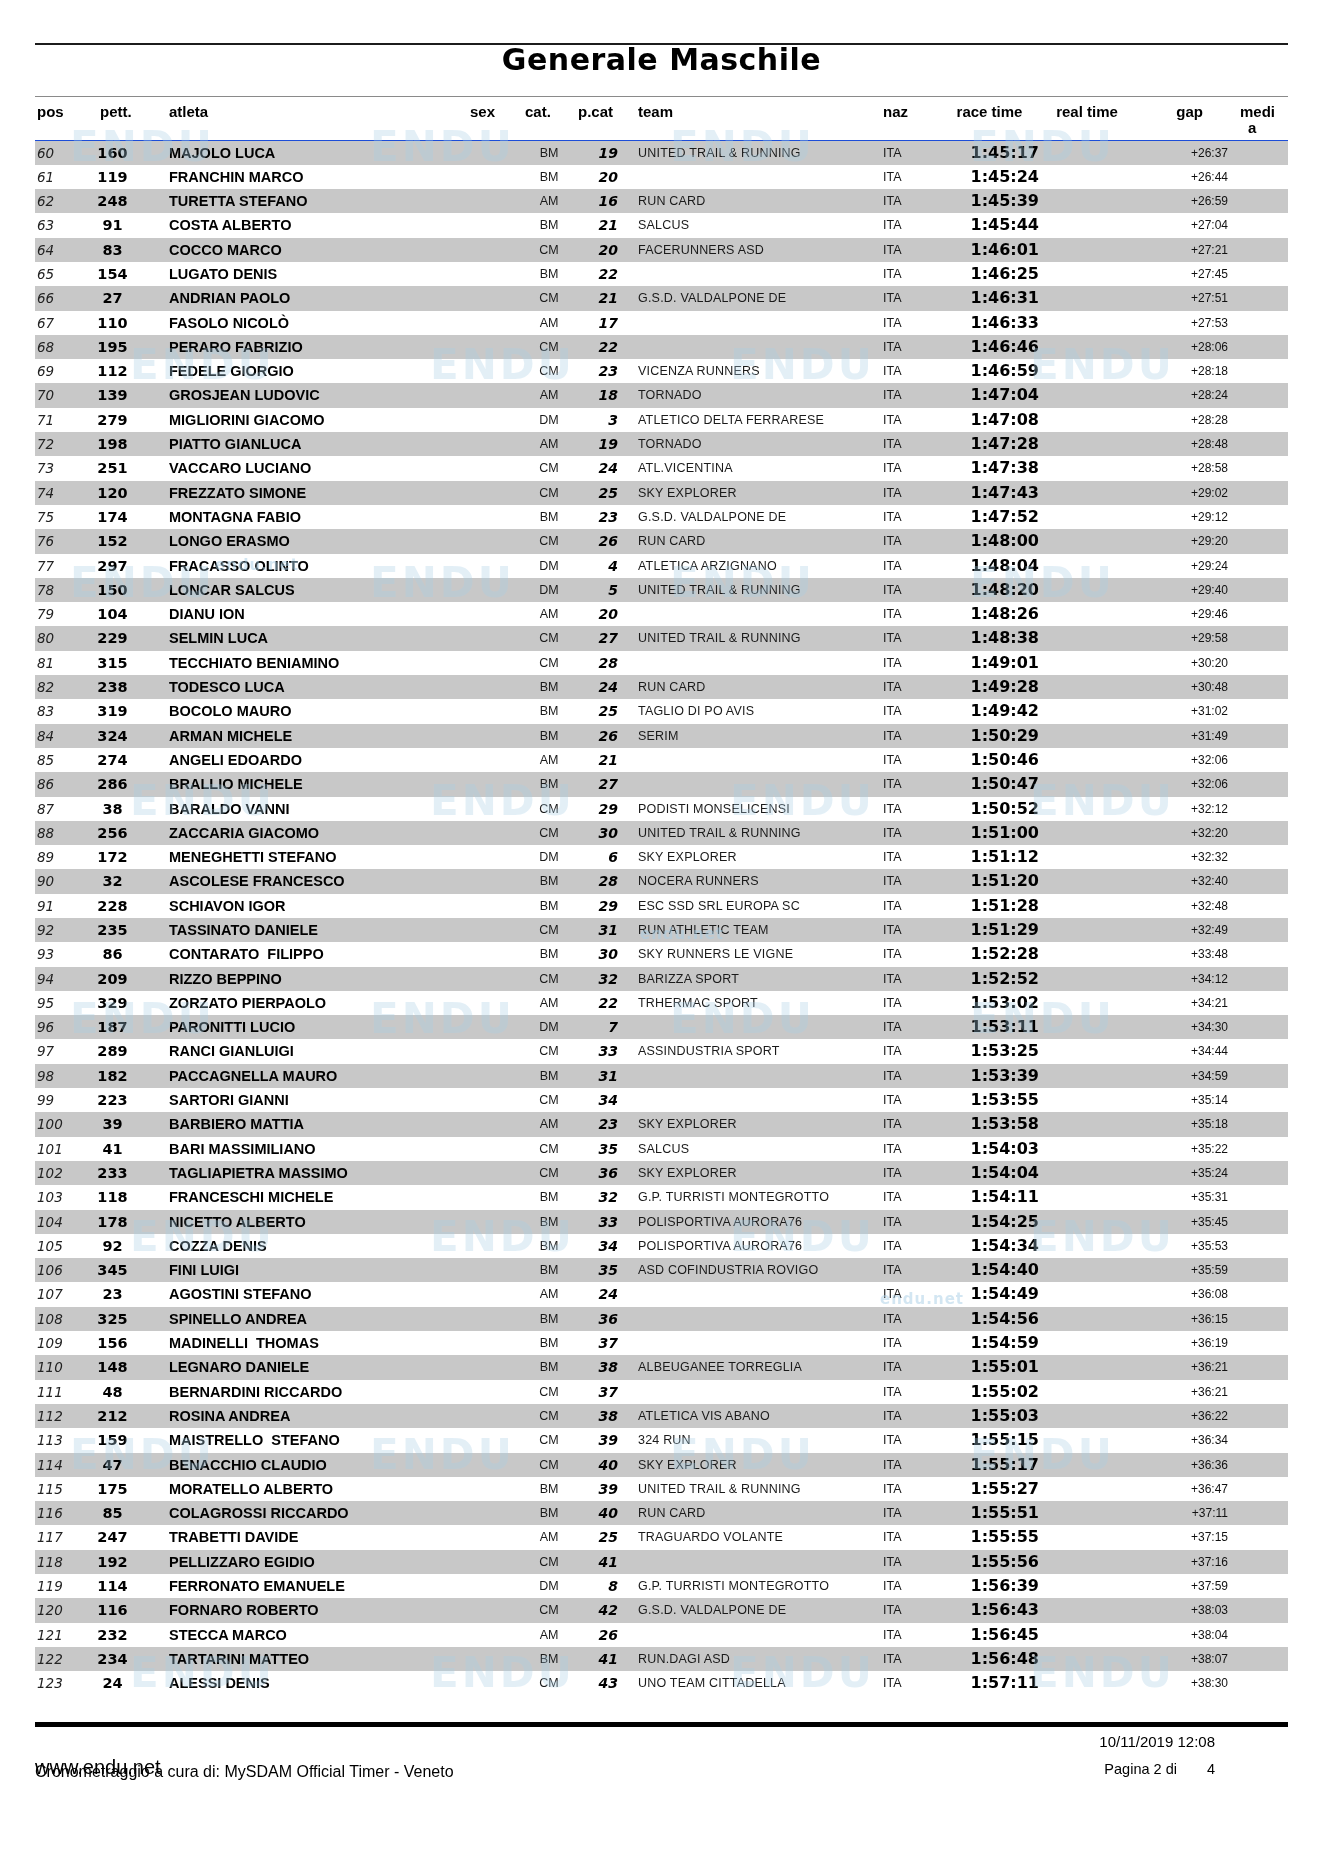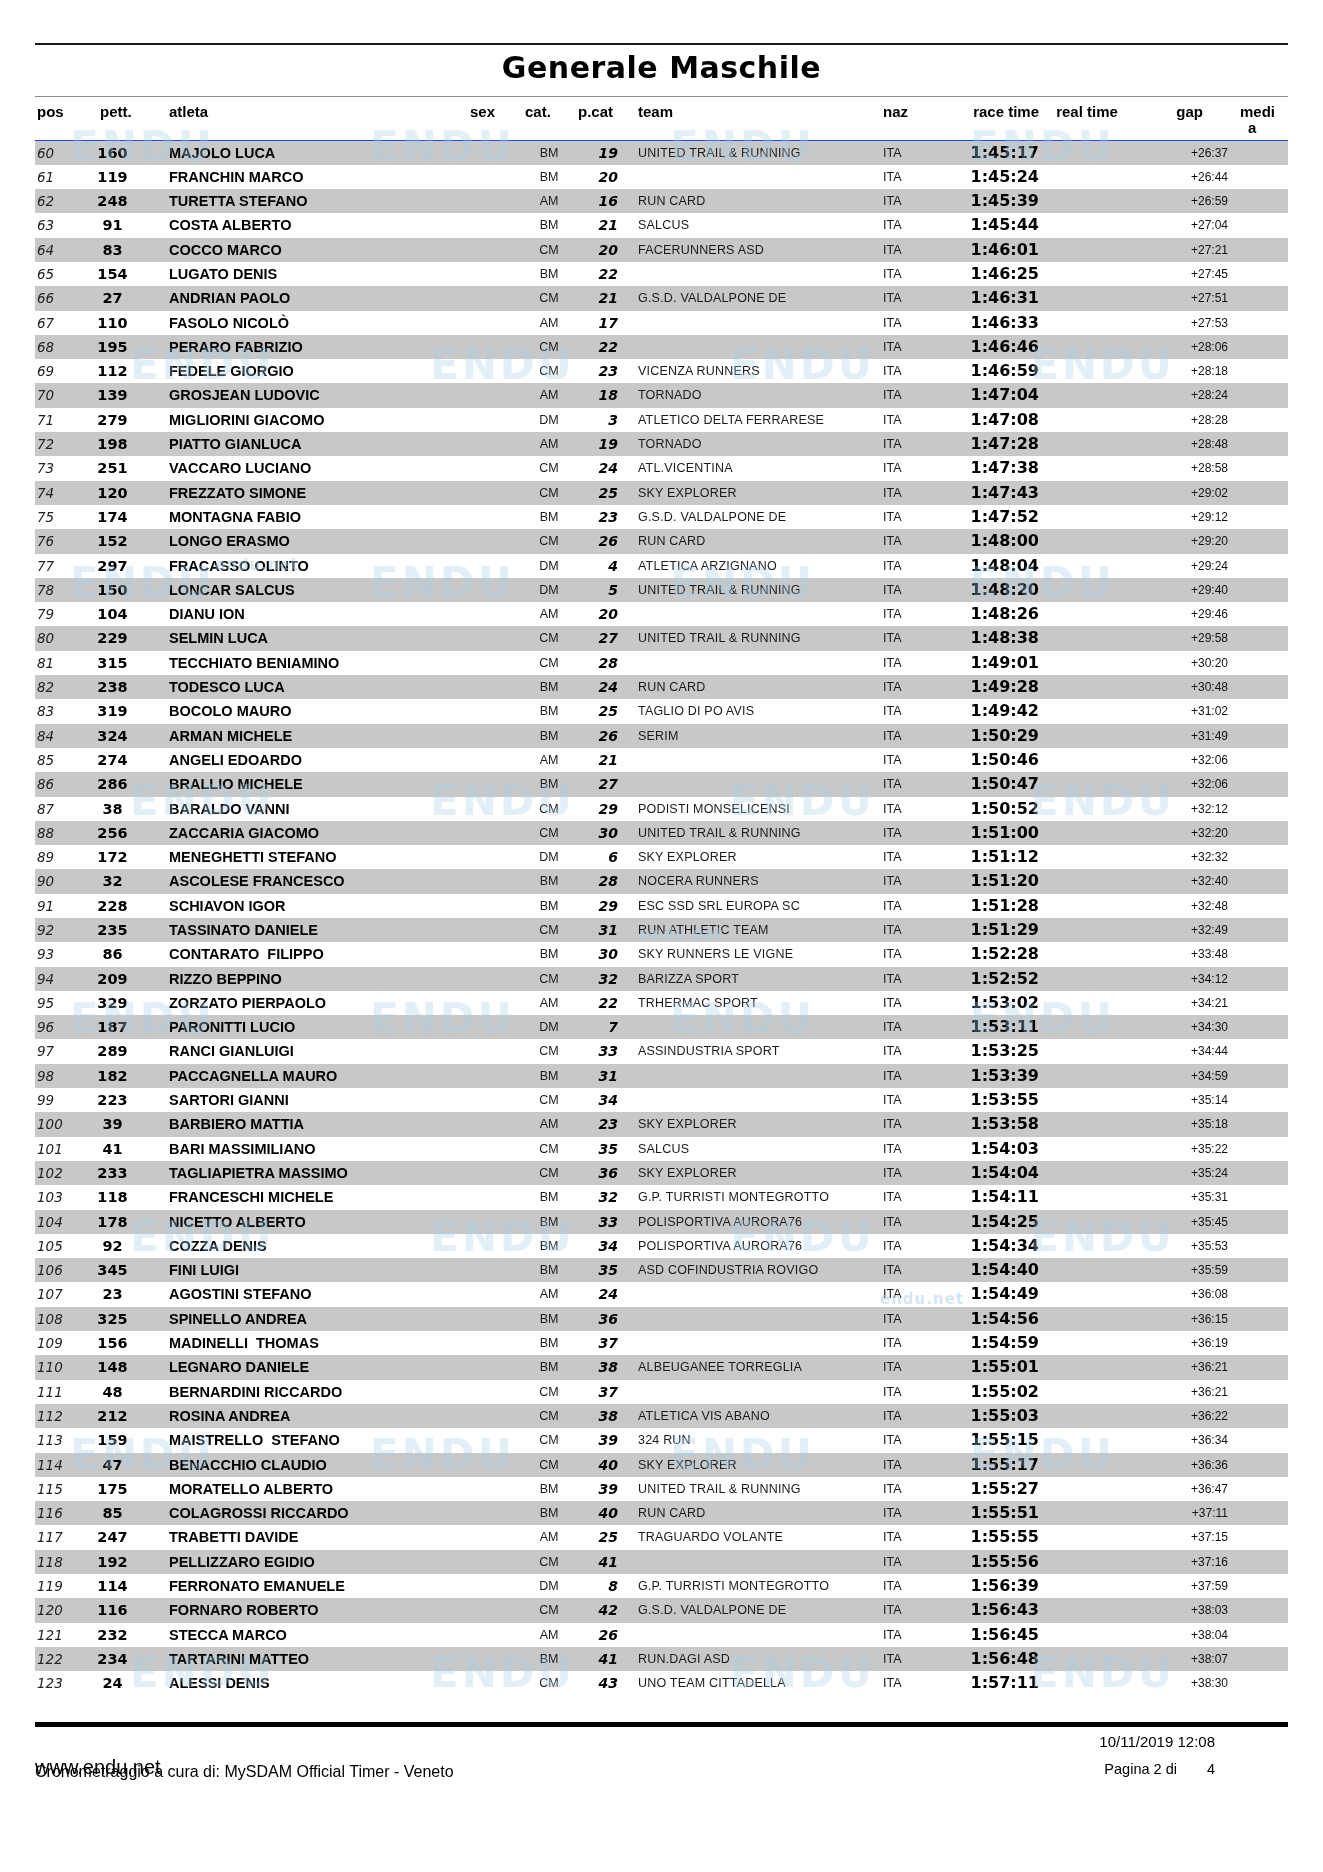--- a/index.html
+++ b/index.html
@@ -2,42 +2,42 @@
 <html><head>
 <meta charset="utf-8">
 <style>
   html,body { margin:0; padding:0; background:#e8e8e8; }
   .page {
     position:relative; width:1323px; height:1872px; background:#ffffff;
     margin:0 auto; overflow:hidden;
     font-family:"Liberation Sans", sans-serif; color:#000;
   }
   .rule-top    { position:absolute; left:35px; top:43px;  width:1253px; height:2px; background:#1c1c1c; }
-  .page-title  { position:absolute; left:35px; top:50px;  width:1253px; text-align:center;
+  .page-title  { position:absolute; left:35px; top:42px;  width:1253px; text-align:center;
                  font-family:"DejaVu Sans", sans-serif; font-weight:bold; font-size:30px; letter-spacing:0.5px; }
   .rule-title  { position:absolute; left:35px; top:96px;  width:1253px; height:1px; background:#8a8a8a; }
 
   table.results { position:absolute; left:35px; top:98px; width:1253px;
                   border-collapse:collapse; table-layout:fixed; z-index:1; }
   th { vertical-align:top; padding:6px 0 0 0; font-size:15px; font-weight:bold; text-align:left;
        border-bottom:1px solid #1d4ed8; height:42px; box-sizing:border-box; line-height:16px; }
   tbody td { height:24.3px; padding:0; vertical-align:middle; white-space:nowrap; overflow:hidden;
              line-height:24.3px; }
   tr.striped { background:#c8c8c8; }
 
   
   th.h-pos   { padding-left:2px; }
   th.h-pett  { padding-left:20px; }
   th.h-atleta{ padding-left:24px; }
   th.h-sex   { padding-left:5px; }
   th.h-cat   { padding-left:5px; }
   th.h-pcat  { padding-left:0; }
   th.h-team  { padding-left:20px; }
   th.h-naz   { padding-left:18px; }
-  th.h-race  { text-align:right; }
+  th.h-race  { text-align:center; }
   th.h-real  { text-align:center; }
   th.h-gap   { text-align:right; padding-right:25px; }
   th.h-media { padding-left:12px; }
   th.h-media .media-a { display:inline-block; margin-left:8px; }
 
   td.c-pos   { padding-left:2px;  font-family:"DejaVu Sans",sans-serif; font-style:italic; font-size:13.5px; color:#222; }
   td.c-pett  { text-align:center; font-family:"DejaVu Sans",sans-serif; font-weight:bold; font-size:14.5px; }
   td.c-atleta{ padding-left:24px; font-weight:bold; font-size:14.5px; white-space:pre; }
   td.c-cat   { text-align:center; font-size:12.5px; color:#1a1a1a; }
   td.c-pcat  { text-align:right;  font-family:"DejaVu Sans",sans-serif; font-weight:bold; font-style:italic; font-size:14px; }

